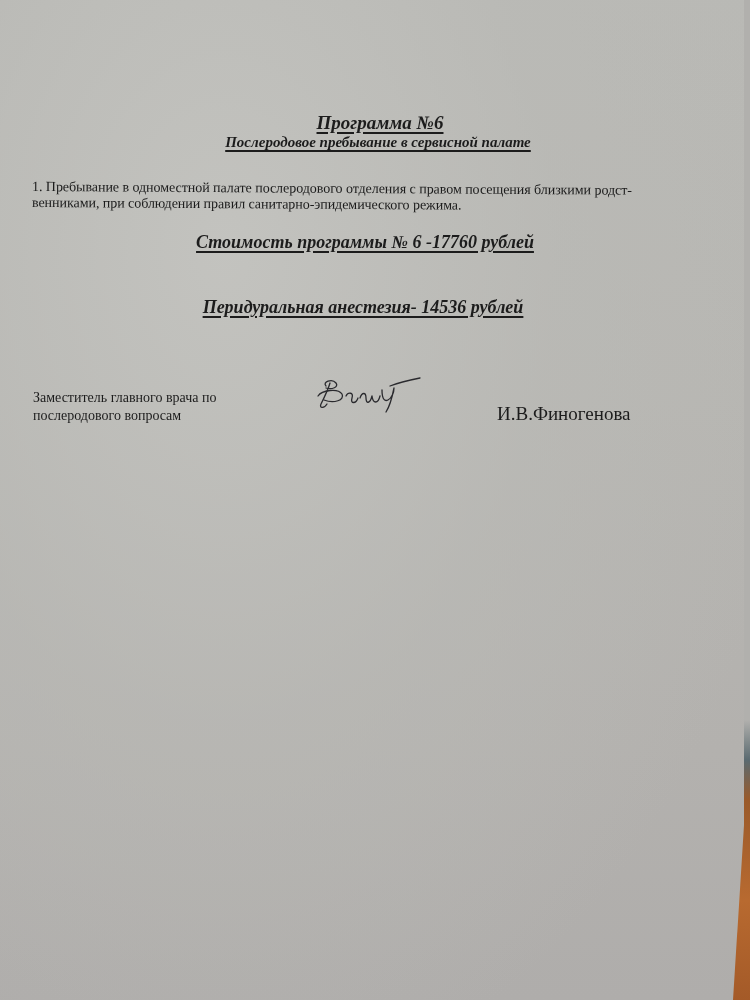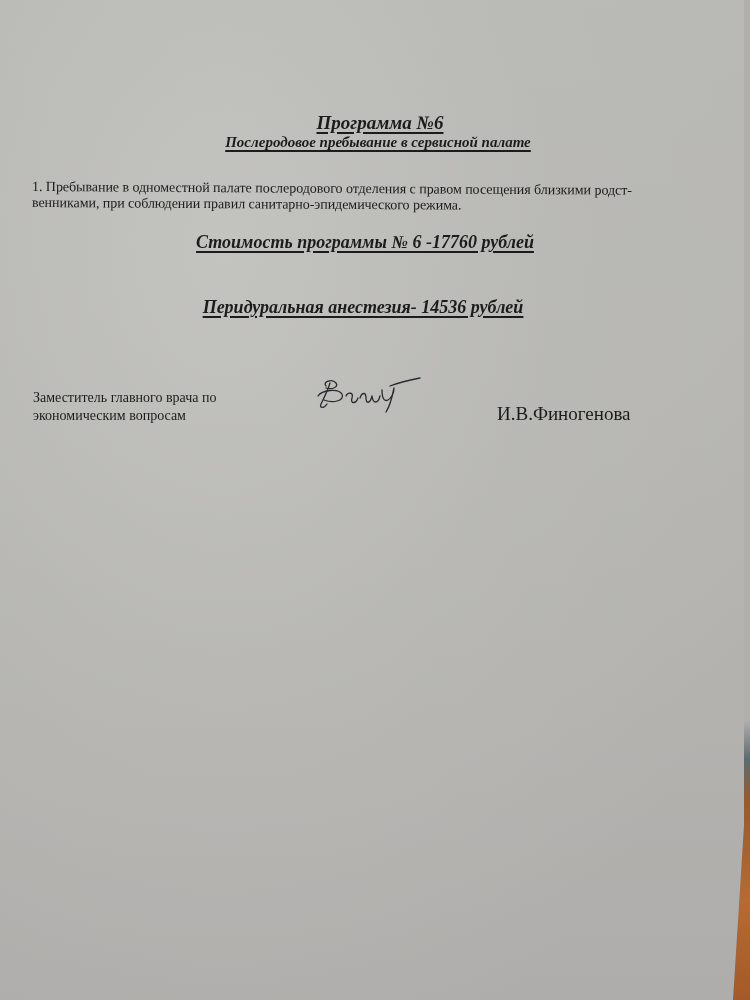--- a/index.html
+++ b/index.html
@@ -104,21 +104,21 @@
   <div class="doc-text title program-title">Программа №6</div>
   <div class="doc-text title program-subtitle">Послеродовое пребывание в сервисной палате</div>
 
   <div class="doc-text item-line item-line-1">1. Пребывание в одноместной палате послеродового отделения  с правом посещения близкими родст-</div>
   <div class="doc-text item-line item-line-2">венниками, при соблюдении правил санитарно-эпидемического режима.</div>
 
   <div class="doc-text title cost">Стоимость программы № 6 -17760 рублей</div>
   <div class="doc-text title anesthesia">Перидуральная анестезия- 14536 рублей</div>
 
   <div class="doc-text signer-line signer-line-1">Заместитель главного врача по</div>
-  <div class="doc-text signer-line signer-line-2">экономическим вопросам</div>
+  <div class="doc-text signer-line signer-line-2">послеродового вопросам</div>
 
   <svg class="signature" viewBox="0 0 110 40" xmlns="http://www.w3.org/2000/svg">
     <g fill="none" stroke="#2a2a2e" stroke-width="1.3" stroke-linecap="round" stroke-linejoin="round">
       <path d="M14 12 C 10 8, 20 4, 24 9 C 27 13, 20 16, 14 14"></path>
       <path d="M18 9 C 16 16, 12 24, 9 30 C 7 34, 12 35, 15 30"></path>
       <path d="M6 22 C 10 16, 26 14, 30 20 C 33 26, 22 30, 12 26"></path>
       <path d="M34 22 C 36 18, 42 18, 40 24 C 38 30, 44 30, 46 24"></path>
       <path d="M48 24 C 50 18, 54 18, 54 24 C 54 30, 58 30, 60 22 C 61 30, 66 30, 68 22"></path>
       <path d="M70 16 C 70 24, 72 28, 76 26 C 80 24, 82 18, 82 14 C 80 24, 78 32, 74 38"></path>
       <path d="M78 12 C 88 8, 98 6, 108 4"></path>

